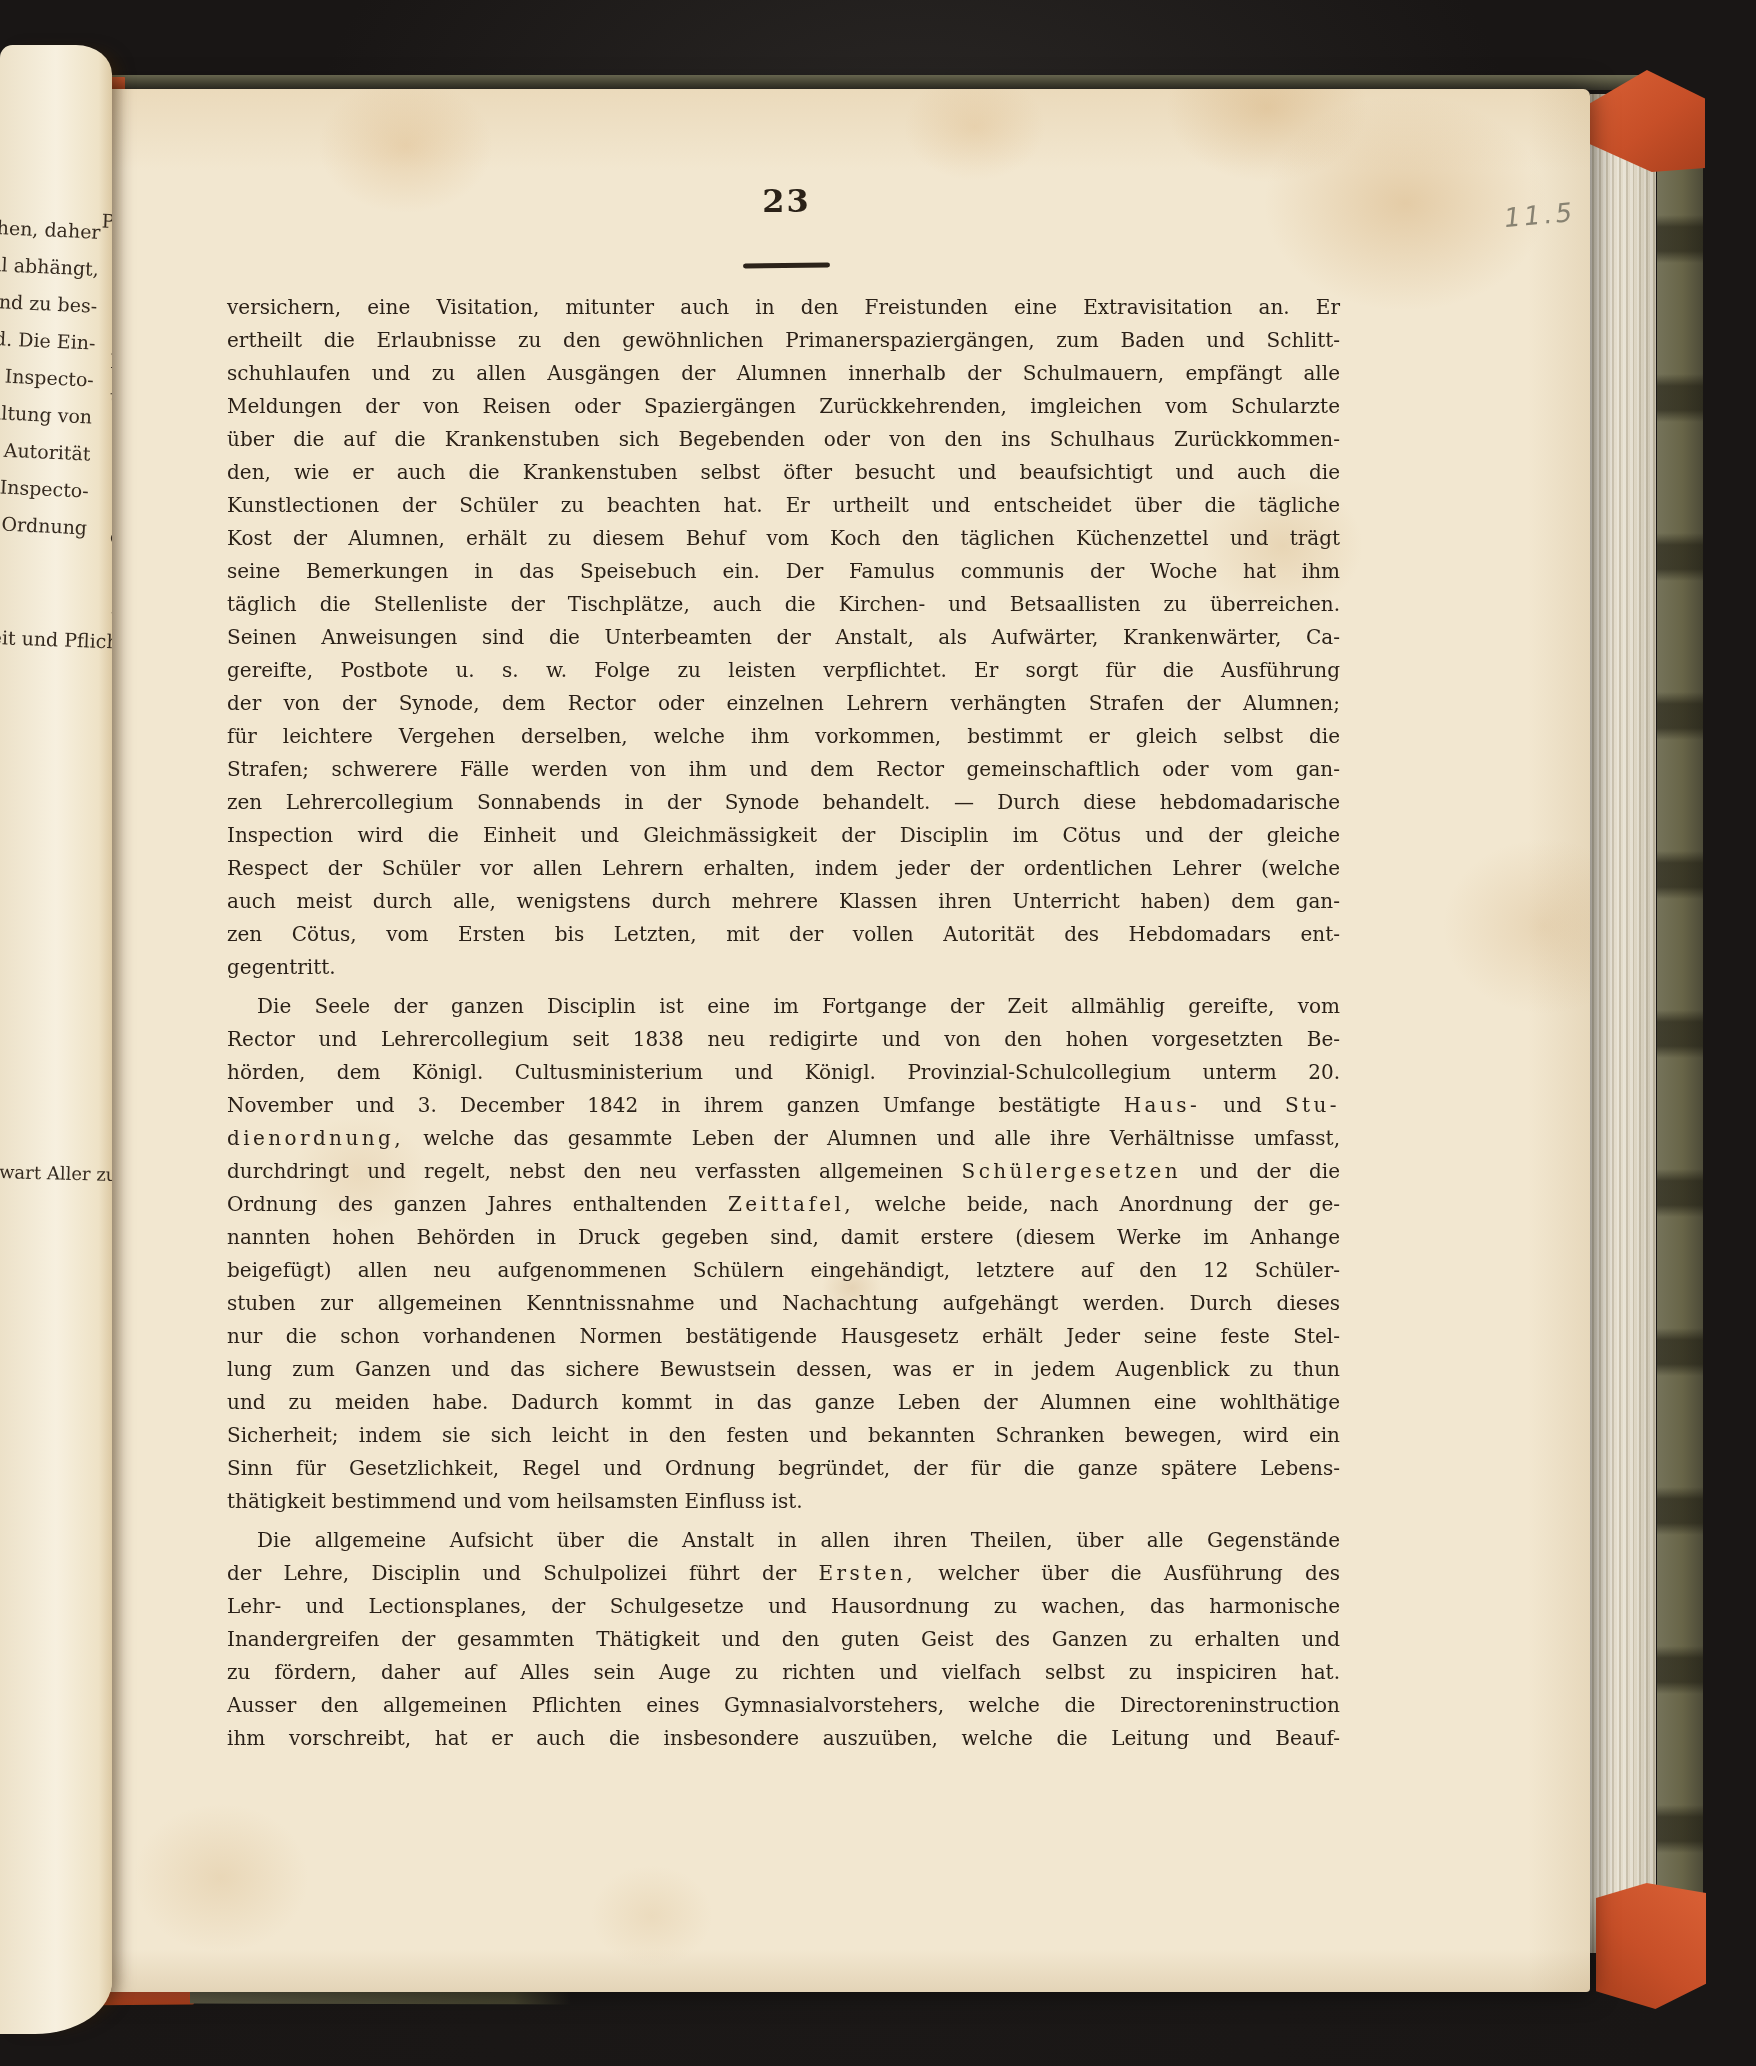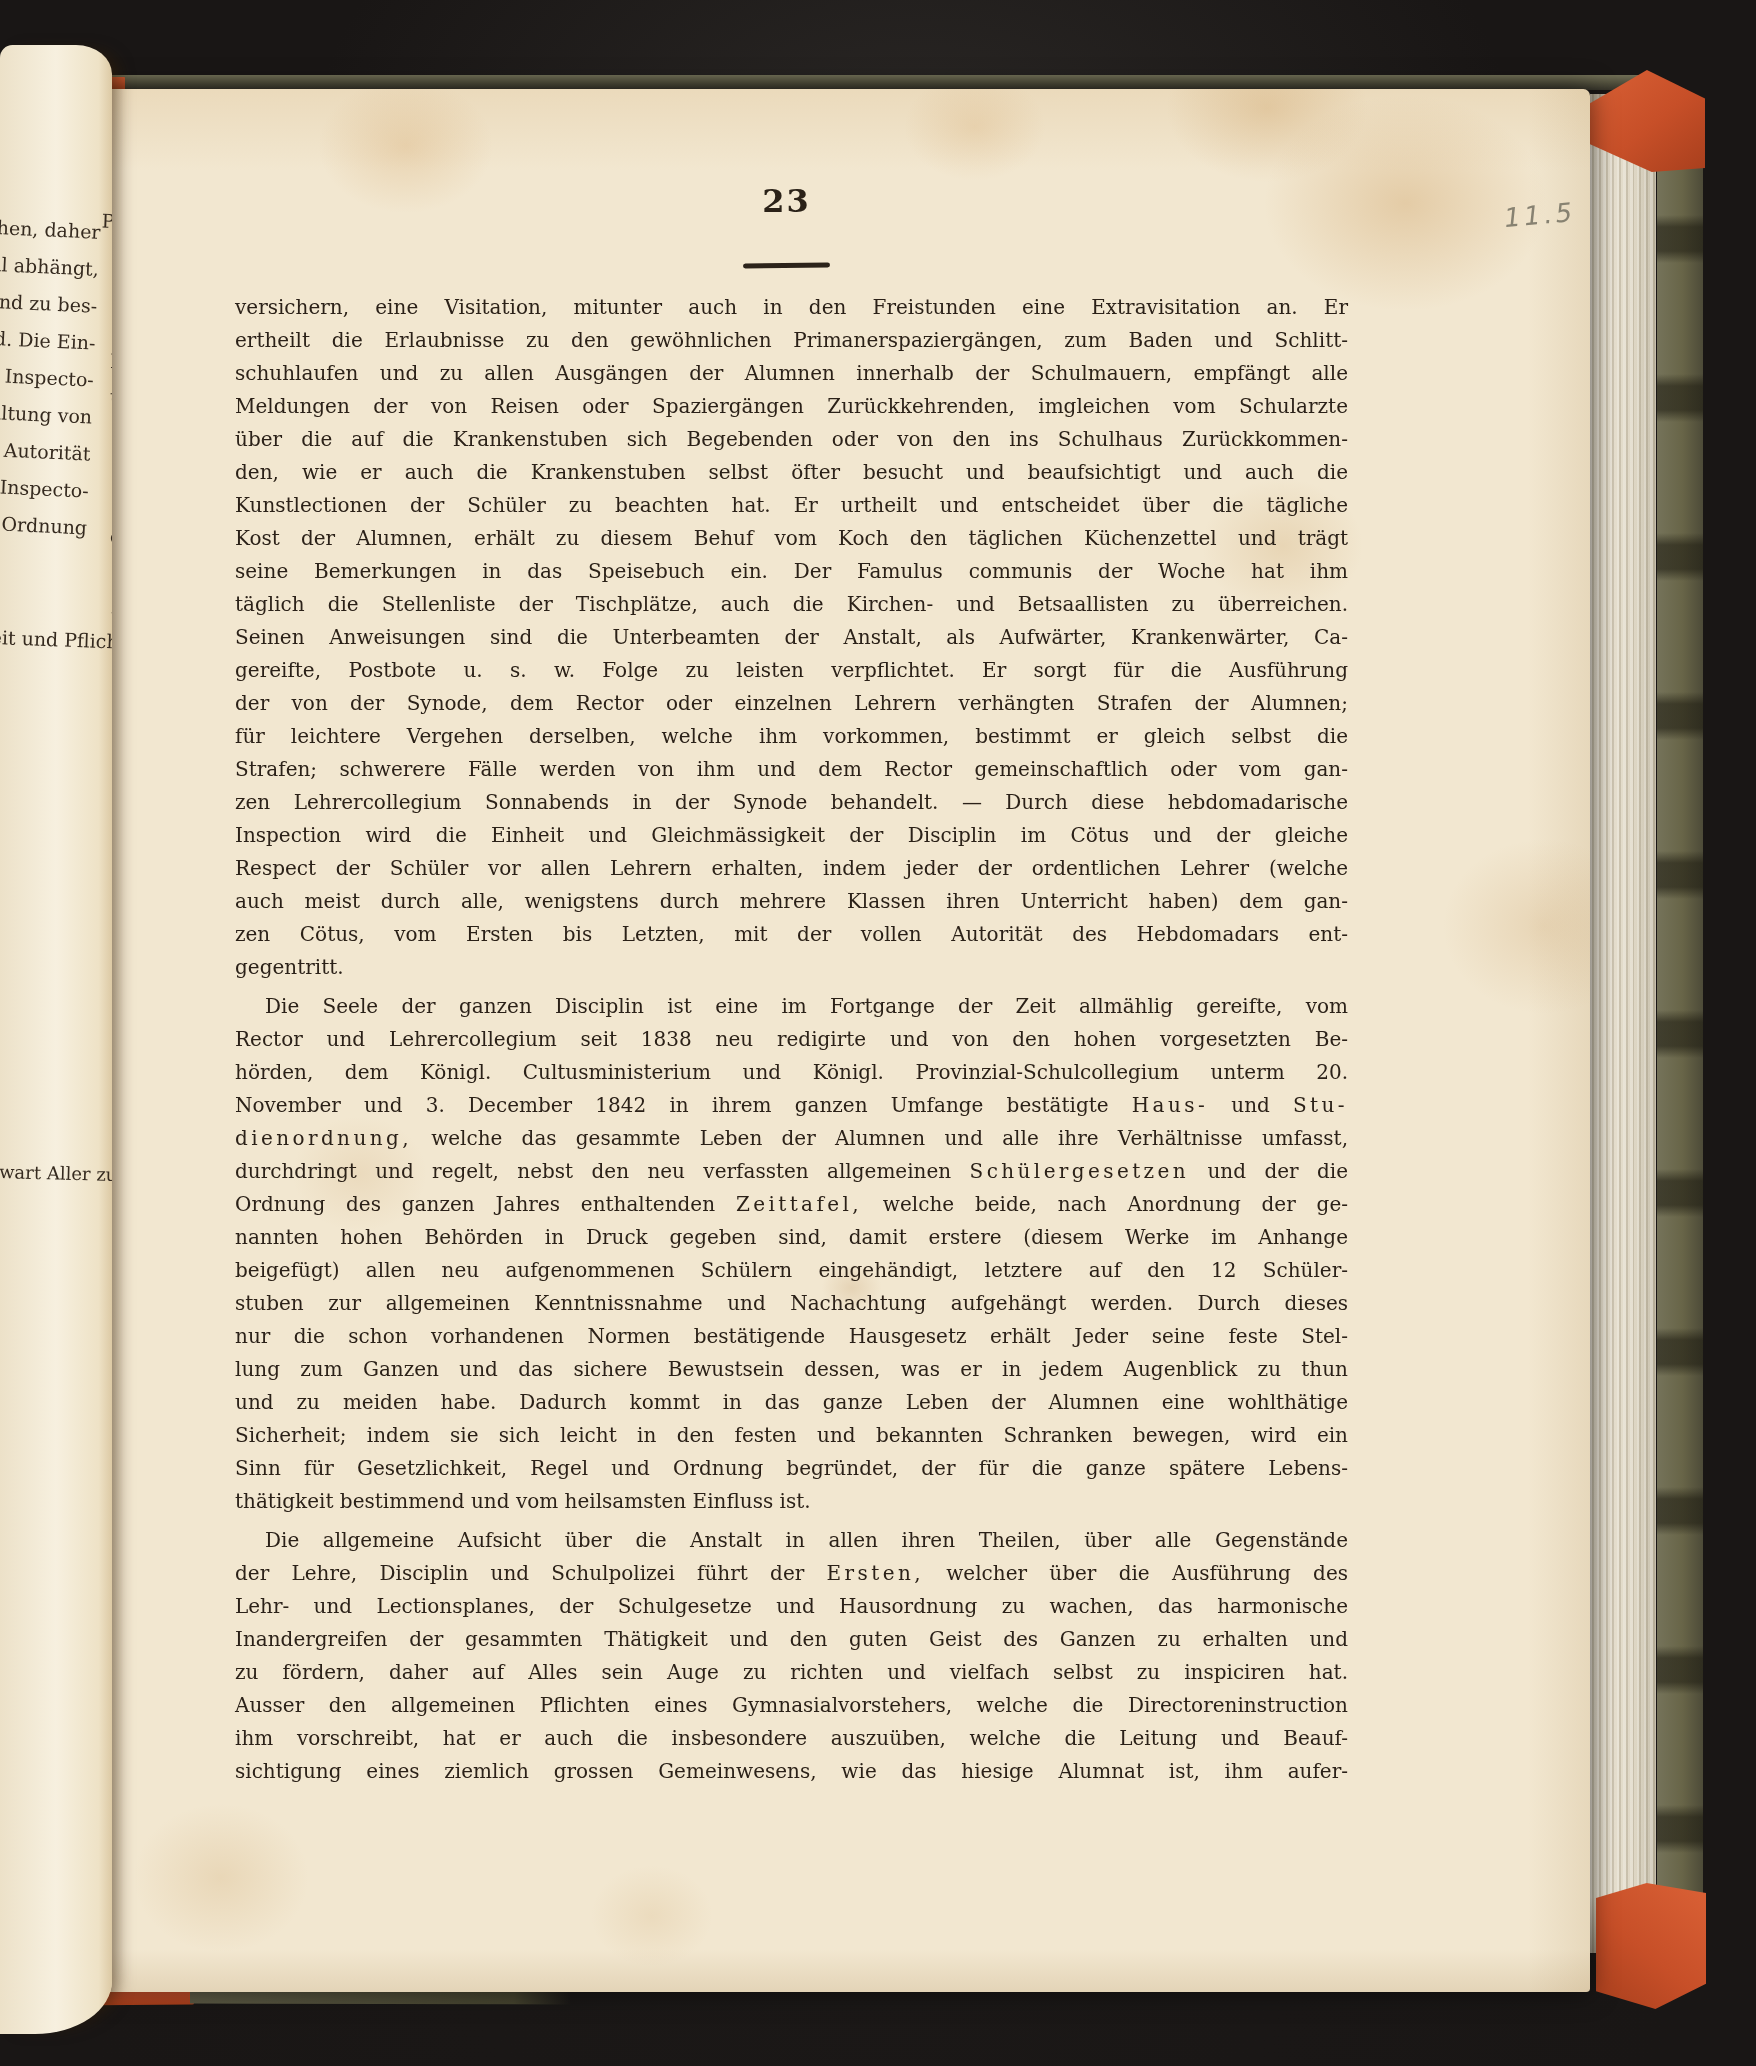--- a/index.html
+++ b/index.html
@@ -69,21 +69,21 @@
   .frag-g0{padding-top:169px;line-height:37px;transform:rotate(2.6deg);transform-origin:right top;}
   .frag-g1{padding-top:60px;line-height:35px;transform:rotate(2deg);transform-origin:right top;}
   .frag-g2{padding-top:52px;line-height:28px;font-size:18px;transform:rotate(1.4deg);transform-origin:right top;}
   .frag-col .tline{text-align:right;text-align-last:right;white-space:nowrap;}
   
   .page-number{position:absolute;left:231px;top:182px;width:1111px;text-align:center;
     font-size:32px;font-weight:bold;color:#2b2218;letter-spacing:1.9px;z-index:7;}
   .page-rule{position:absolute;left:231px;top:263px;width:1111px;z-index:7;}
   .page-rule i{display:block;width:87px;height:5.3px;margin:0 auto;background:#2c231a;
     border-radius:2.9px;transform:rotate(-.8deg);}
-  .body-text{position:absolute;left:235px;top:291px;width:1113px;z-index:7;
+  .body-text{position:absolute;left:227px;top:291px;width:1113px;z-index:7;
     color:#2b2118;font-size:20px;line-height:33px;}
   .paragraph{margin:0;}
   .paragraph + .paragraph{margin-top:5.8px;}
   .tline{text-align:justify;text-align-last:justify;white-space:nowrap;}
   .tline.last{text-align-last:left;}
   .tline.indent{text-indent:30px;}
   .sperr{letter-spacing:.17em;}
   
   .pencil-note{position:absolute;left:1504px;top:200px;z-index:7;color:#767263;
     font-family:"DejaVu Sans","Liberation Sans",sans-serif;font-style:italic;
@@ -206,20 +206,19 @@
         <div class="tline last">thätigkeit bestimmend und vom heilsamsten Einfluss ist.</div>
       </div>
     <div class="paragraph">
         <div class="tline indent">Die allgemeine Aufsicht über die Anstalt in allen ihren Theilen, über alle Gegenstände</div>
         <div class="tline">der Lehre, Disciplin und Schulpolizei führt der <span class="sperr">Ersten,</span> welcher über die Ausführung des</div>
         <div class="tline">Lehr- und Lectionsplanes, der Schulgesetze und Hausordnung zu wachen, das harmonische</div>
         <div class="tline">Inandergreifen der gesammten Thätigkeit und den guten Geist des Ganzen zu erhalten und</div>
         <div class="tline">zu fördern, daher auf Alles sein Auge zu richten und vielfach selbst zu inspiciren hat.</div>
         <div class="tline">Ausser den allgemeinen Pflichten eines Gymnasialvorstehers, welche die Directoreninstruction</div>
         <div class="tline">ihm vorschreibt, hat er auch die insbesondere auszuüben, welche die Leitung und Beauf-</div>
-        <div class="tline">sichtigung eines ziemlich grossen Gemeinwesens, wie das hiesige Alumnat ist, ihm aufer-</div>
       </div>
   </div>
 
   <div class="pencil-note">11.5</div>
 
 </div>
 
 
 </body></html>

